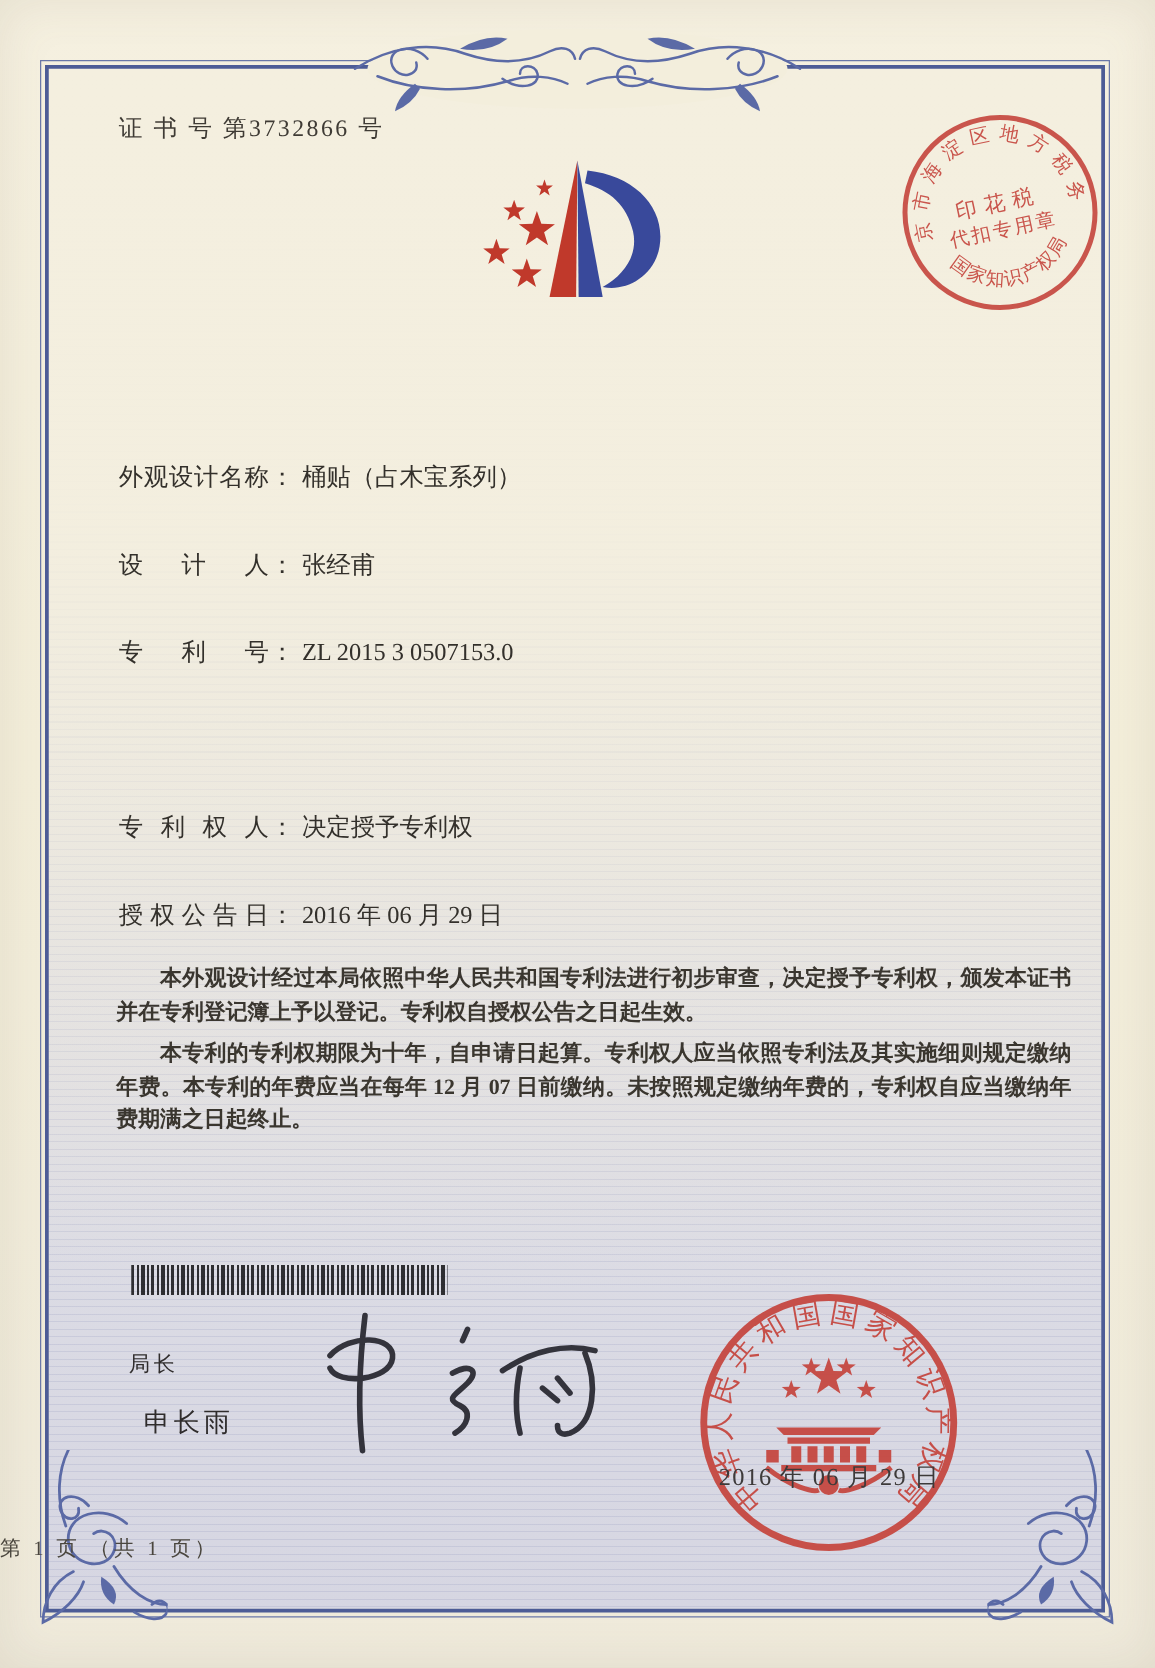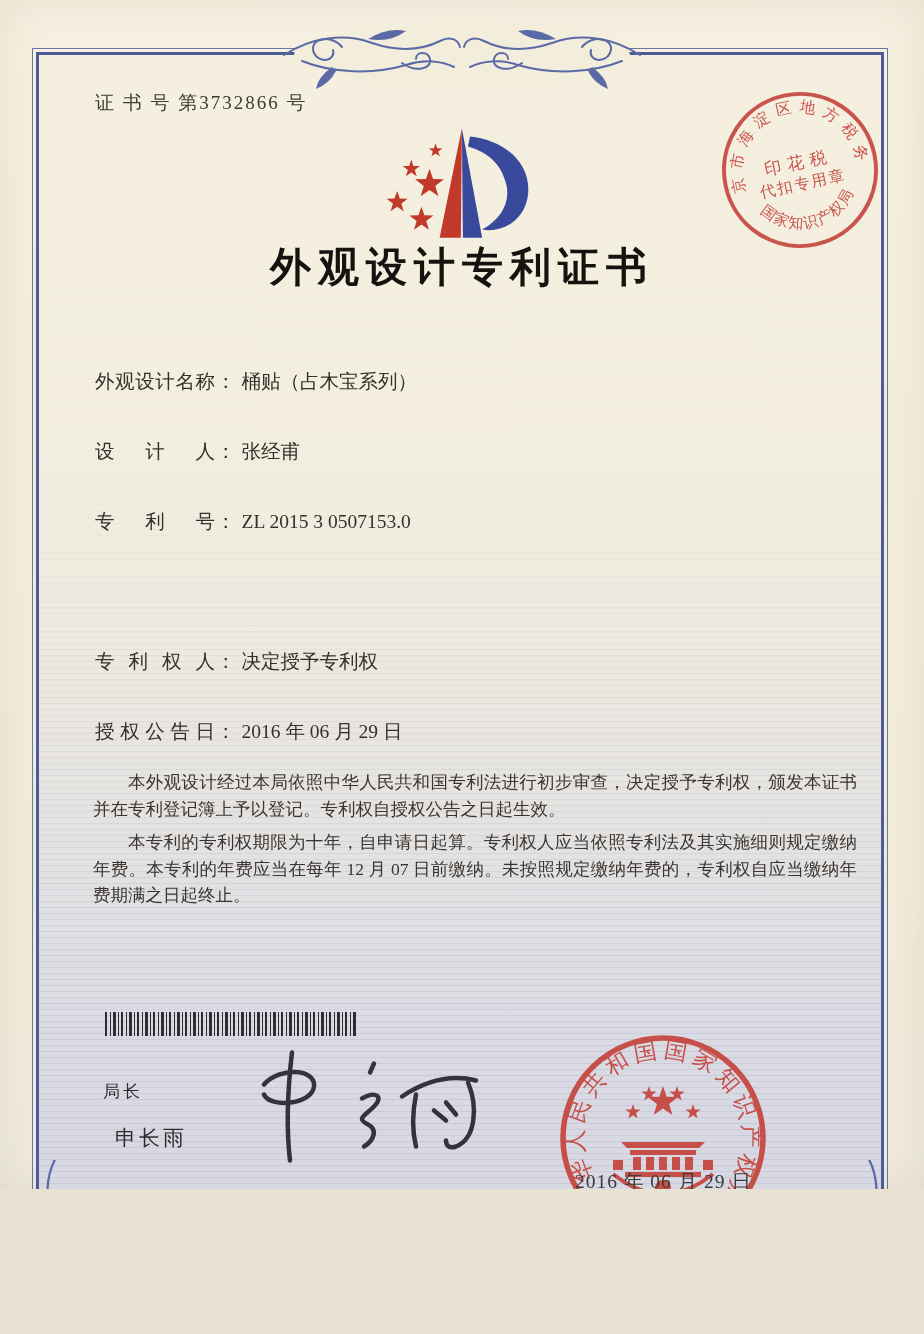--- a/index.html
+++ b/index.html
@@ -1,36 +1,36 @@
 <!DOCTYPE html>
 <html><head>
 <meta charset="utf-8">
 <style>
   html,body{margin:0;padding:0;}
   body{background:#e8e2d2;font-family:"Liberation Serif","DejaVu Serif",serif;}
-  .page{position:relative;width:924px;height:1189px;margin:0 auto;overflow:hidden;
+  .page{position:relative;width:924px;height:1334px;margin:0 auto;overflow:hidden;
         background:linear-gradient(180deg,#f5f0e0 0%,#f3eeda 45%,#efeadb 100%);
         box-shadow:inset 0 0 40px rgba(120,110,80,.12);}
   .frame{position:absolute;left:36px;top:52px;width:842px;height:1232px;
          border:3px solid #4d5c96;outline:1px solid #6a77a8;outline-offset:3px;
          background-image:
            linear-gradient(180deg,rgba(244,239,223,1) 0%,rgba(244,239,223,.92) 30%,rgba(236,233,226,.35) 58%,rgba(222,222,232,0) 80%),
            repeating-linear-gradient(180deg,rgba(90,100,160,.13) 0 1px,rgba(90,100,160,0) 1px 6px),
            linear-gradient(180deg,#f0ebdb 0%,#e7e4de 50%,#dbdbe4 78%,#d6d6e2 100%);}
   .abs{position:absolute;}
   .cert-no{left:95px;top:90px;font-size:19px;letter-spacing:2px;color:#3f3b35;}
   .title{left:0;top:240px;width:100%;text-align:center;font-size:41px;font-weight:700;
          letter-spacing:7px;color:#15130f;margin:0;}
   .field{left:95px;font-size:19.5px;color:#33302b;white-space:nowrap;}
   .field .lbl{display:inline-block;width:120px;text-align:justify;text-align-last:justify;vertical-align:bottom;}
   .field .colon{margin:0 6px 0 1px;}
   .f0{top:368px}.f1{top:438px}.f2{top:508px}.f3{top:578px}.f4{top:648px}.f5{top:718px}
   .body-text{left:93px;top:769px;width:764px;font-size:17.5px;line-height:26.5px;
              color:#3a362f;text-align:justify;}
-  .body-text p{margin:0 0 7px 0;text-indent:2em;}
+  .body-text p{margin:0 0 7px 0;text-indent:2em;font-weight:bold;}
   .barcode{left:105px;top:1012px;width:253px;height:24px;opacity:.88;
            background:repeating-linear-gradient(90deg,#17171a 0 2px,transparent 2px 5px,#17171a 5px 6px,transparent 6px 8px,#17171a 8px 11px,transparent 11px 13px,#17171a 13px 14px,transparent 14px 16px);}
   .signer-title{left:103px;top:1080px;font-size:17px;letter-spacing:3px;color:#2f2c2c;
                 font-family:Liberation Sans, sans-serif;}
   .signer-name{left:103px;top:1124px;font-size:21px;letter-spacing:3px;color:#2f2c2c;
                font-family:"Liberation Sans","DejaVu Sans",sans-serif;margin-left:12px;}
   .sig{left:230px;top:1044px;}
   .seal{left:553px;top:1028px;}
   .seal-date{left:575px;top:1168px;font-size:19.5px;letter-spacing:1px;color:#3d3a3a;z-index:6;}
   .footer{left:0;top:1228px;width:100%;text-align:left;font-size:16.5px;letter-spacing:3px;color:#4a463e;}
@@ -119,21 +119,20 @@
     <path d="M 84,14 C 122,18 146,44 141,74 C 137,98 114,110 96,106 C 114,96 124,80 120,62 C 115,41 102,30 82,24 Z" fill="#39499b"></path>
     <g fill="#c0392b">
       <use href="#star" transform="translate(50,28) scale(0.7)"></use>
       <use href="#star" transform="translate(26,46) scale(0.9)"></use>
       <use href="#star" transform="translate(44,61) scale(1.5)"></use>
       <use href="#star" transform="translate(12,79) scale(1.1)"></use>
       <use href="#star" transform="translate(36,96) scale(1.25)"></use>
     </g>
   </svg>
 
-  <h1 class="abs title">外观设计专利证书</h1>
 
   <div class="abs field f1">
     <span class="lbl">设计人</span><span class="colon">：</span><span>张经甫</span>
   </div>
   <div class="abs field f0">
     <span class="lbl">外观设计名称</span><span class="colon">：</span><span>桶贴（占木宝系列）</span>
   </div>
   <div class="abs field f2">
     <span class="lbl">专利号</span><span class="colon">：</span><span>ZL 2015 3 0507153.0</span>
   </div>

